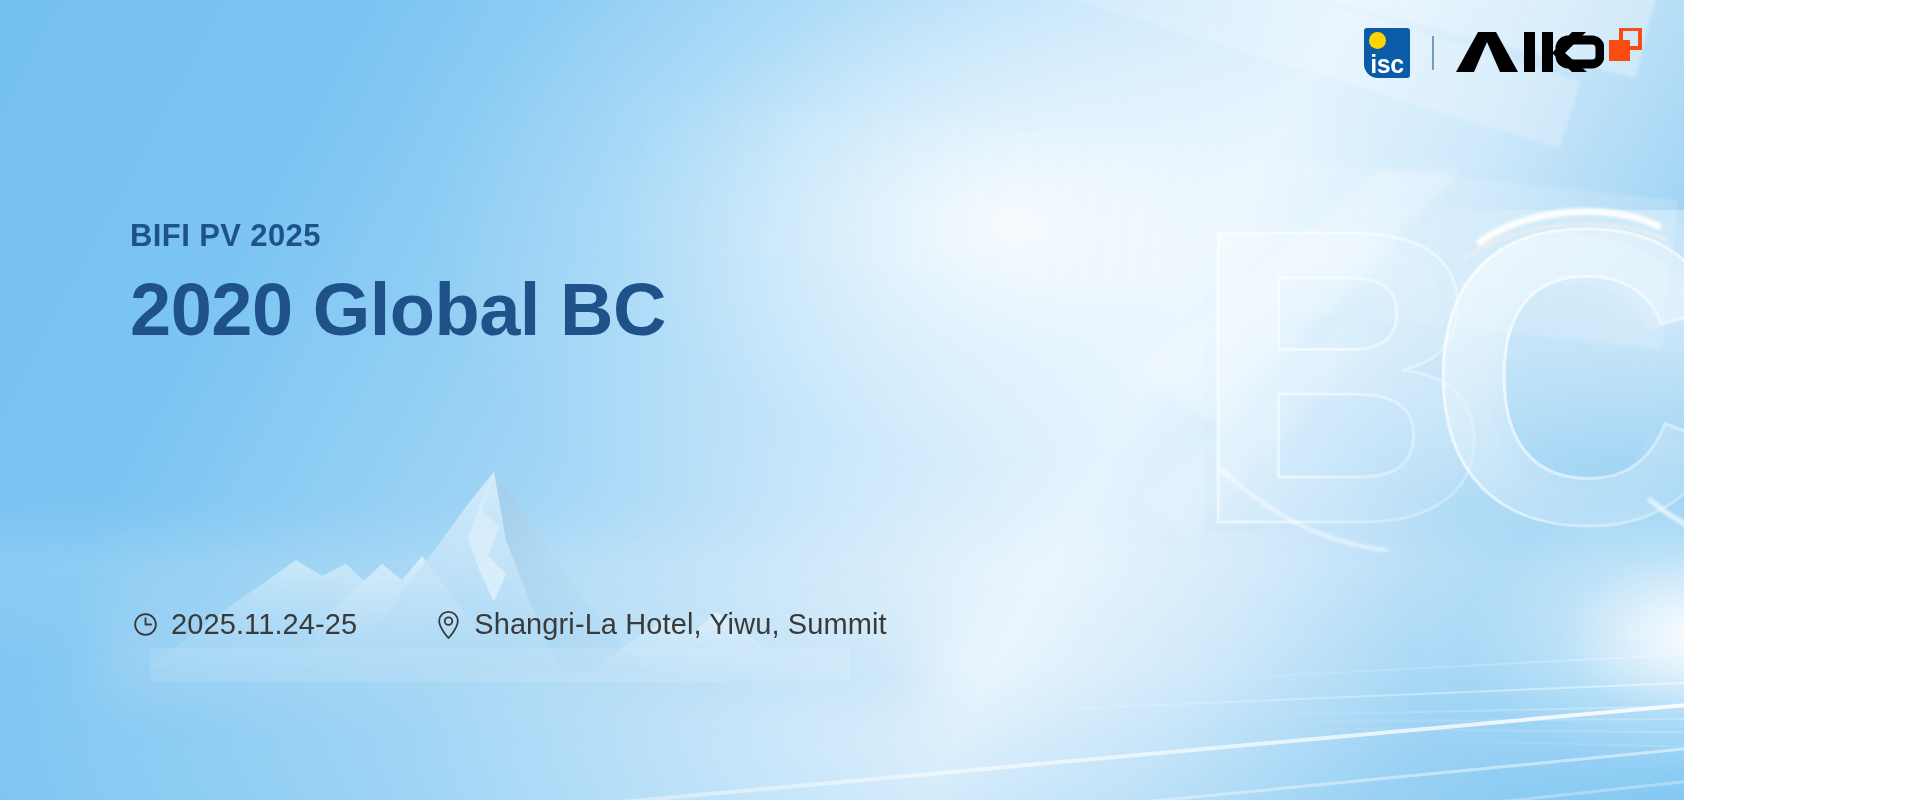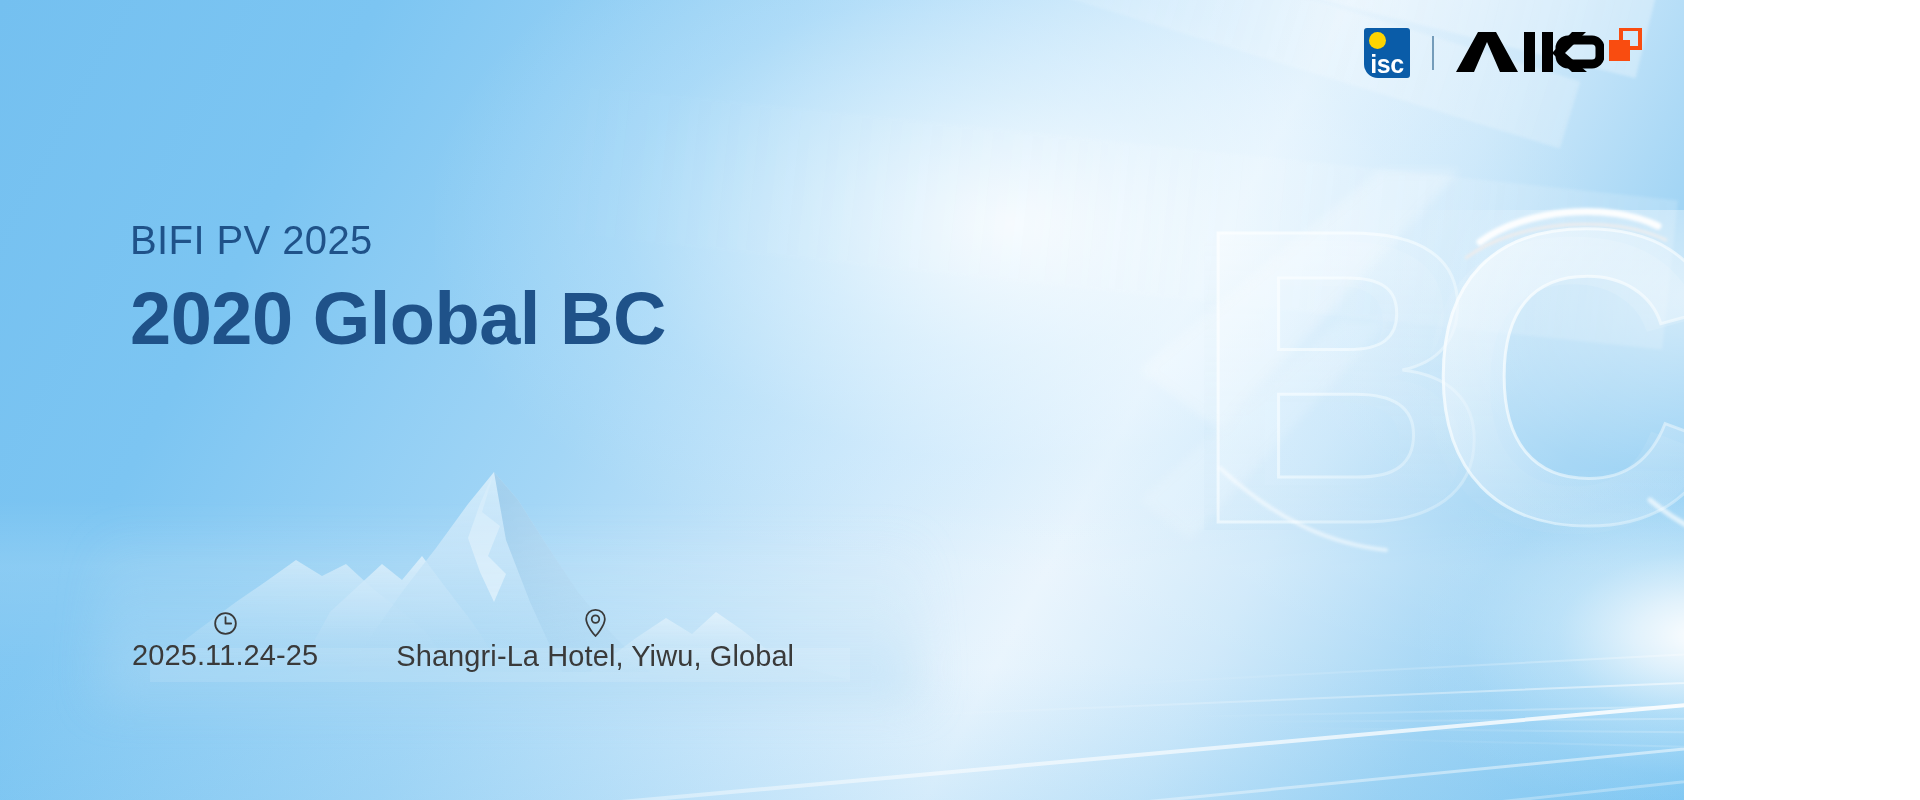--- a/index.html
+++ b/index.html
@@ -200,22 +200,22 @@
   .aiko-mark { display: block; margin-top: -4px; }
 
   
   .content {
     position: absolute;
     left: 130px;
     top: 218px;
     z-index: 4;
   }
   .eyebrow {
-    font-size: 40px;
-    font-weight: 400;
+    font-size: 31px;
+    font-weight: 700;
     color: #1f5289;
     letter-spacing: 0.4px;
     margin: 0 0 14px 0;
   }
   .title {
     font-size: 74px;
     font-weight: 700;
     color: #1f5289;
     line-height: 1.14;
     letter-spacing: -0.5px;
@@ -228,26 +228,25 @@
     left: 132px;
     top: 608px;
     display: flex;
     align-items: center;
     gap: 78px;
     z-index: 4;
   }
   .meta-item {
     display: flex;
     align-items: center;
-    gap: 2px;
+    gap: 12px;
     color: #3a3a3a;
     font-size: 29px;
     letter-spacing: 0.1px;
     white-space: nowrap;
-    flex-direction: column;
   }
   .meta-icon { flex: 0 0 auto; display: block; }
 </style>
 </head>
 <body>
 
 <div class="banner">
 
   <div class="bg-layer">
     <div class="glow-core"></div>
@@ -394,18 +393,18 @@
         <path d="M12 6.4 V12 H17" fill="none" stroke="#3a3a3a" stroke-width="1.6" stroke-linecap="round" stroke-linejoin="round"></path>
       </svg>
       <span>2025.11.24-25</span>
     </div>
 
     <div class="meta-item">
       <svg class="meta-icon" width="27" height="30" viewBox="0 0 24 27" aria-hidden="true">
         <path d="M12 1.6 C7.3 1.6 3.6 5.3 3.6 10 C3.6 16.2 12 25.2 12 25.2 C12 25.2 20.4 16.2 20.4 10 C20.4 5.3 16.7 1.6 12 1.6 Z" fill="none" stroke="#3a3a3a" stroke-width="1.6" stroke-linejoin="round"></path>
         <circle cx="12" cy="10" r="3.4" fill="none" stroke="#3a3a3a" stroke-width="1.6"></circle>
       </svg>
-      <span>Shangri-La Hotel, Yiwu, Global</span>
+      <span>Shangri-La Hotel, Yiwu, Summit</span>
     </div>
 
   </div>
 
 </div>
 
 </body></html>

